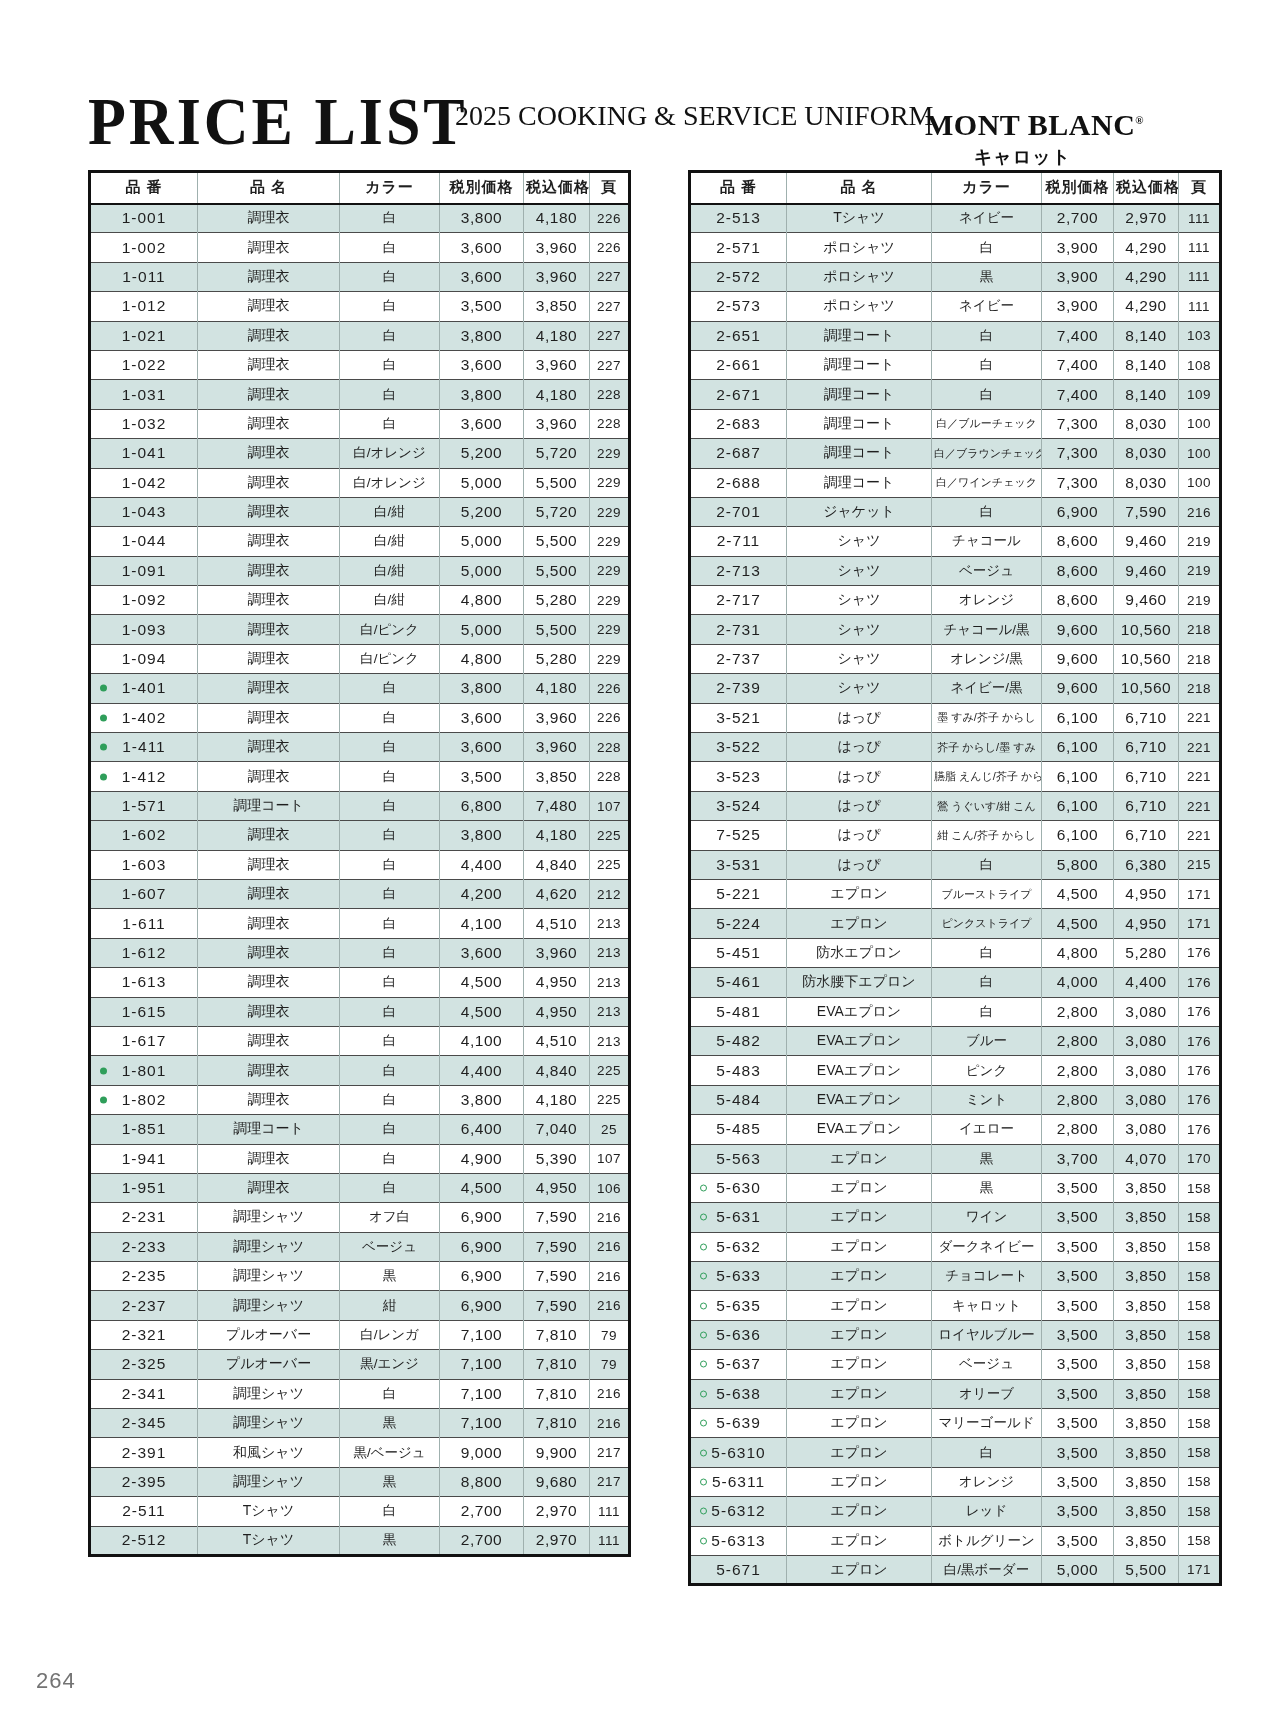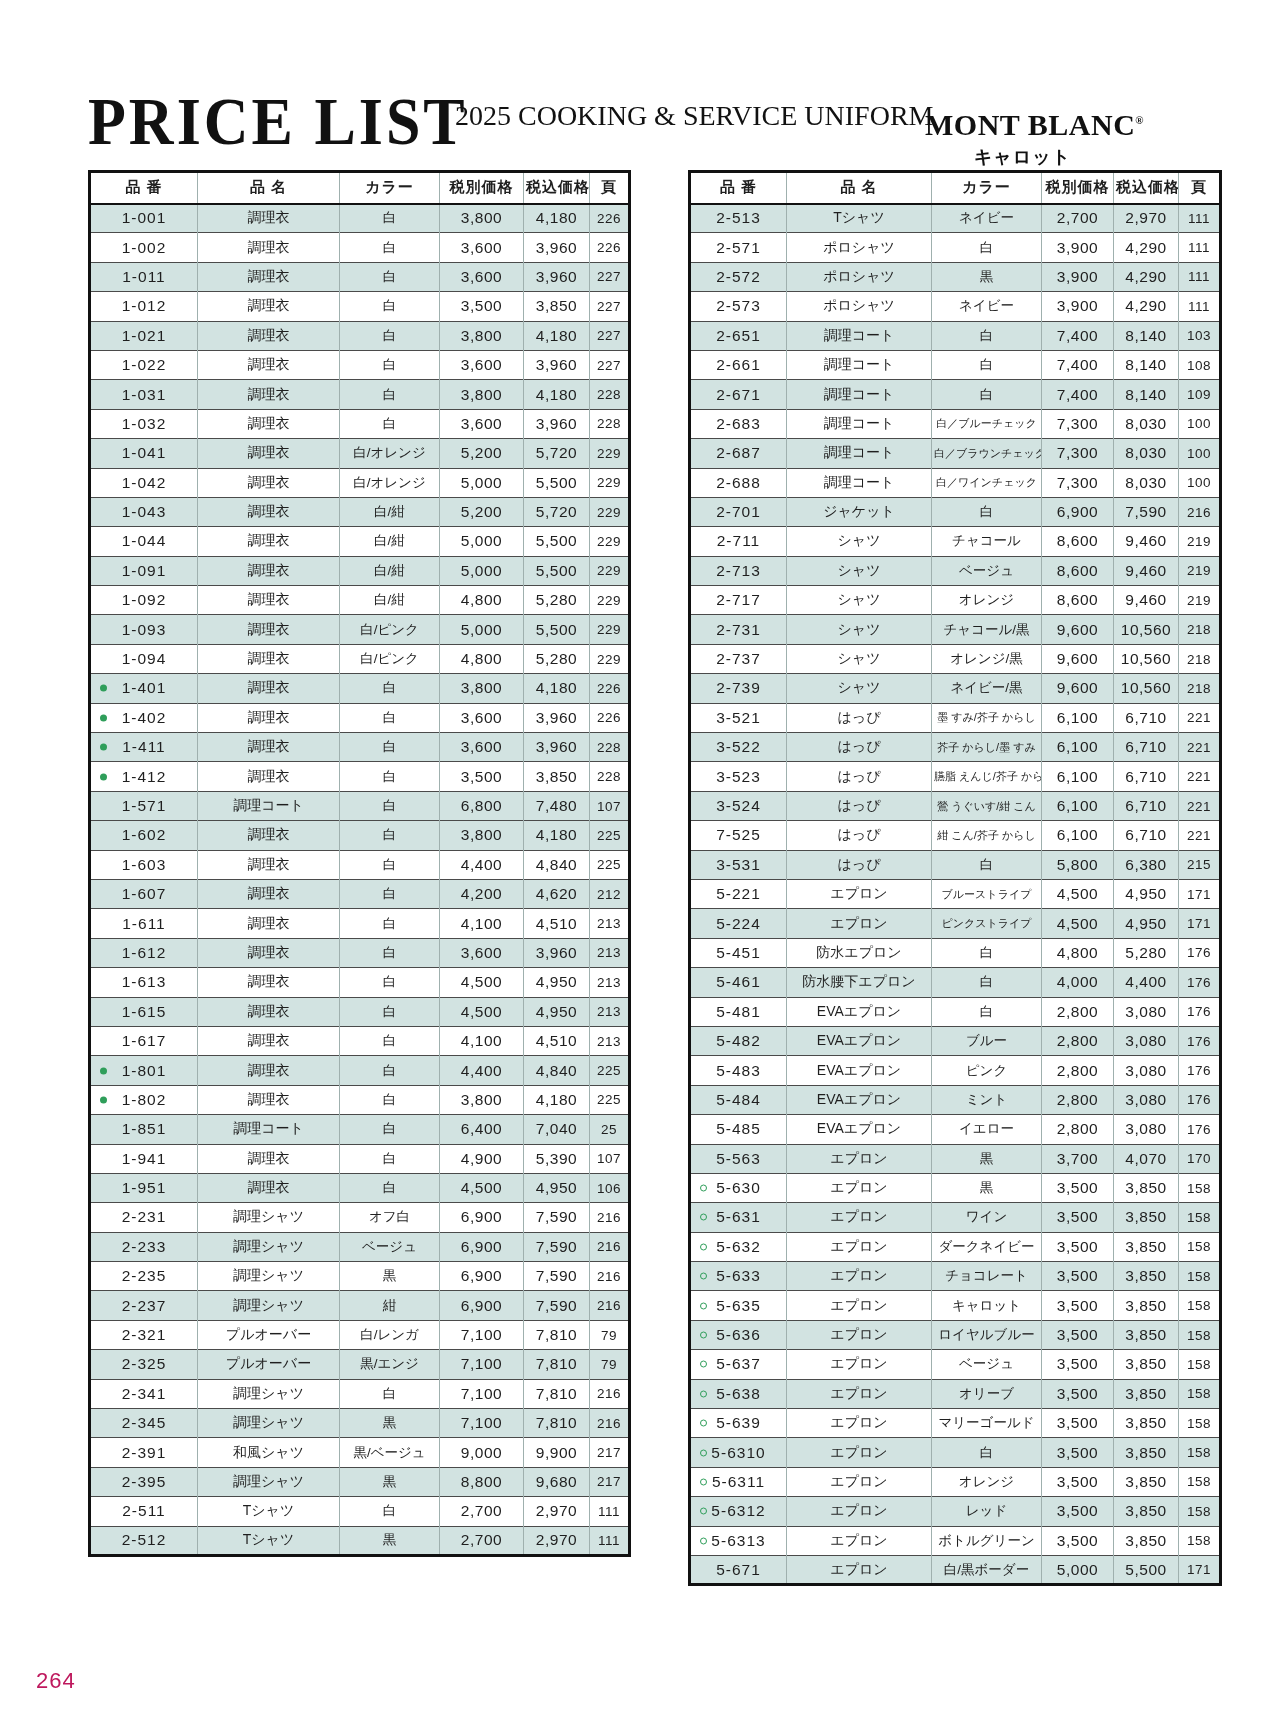--- a/index.html
+++ b/index.html
@@ -66,21 +66,21 @@
 
   .marker {
     position:absolute; left:9px; top:50%; transform:translateY(-50%);
     width:7px; height:7px; border-radius:50%;
   }
   .marker.dot    { background:#2f9e5a; }
   .marker.circle { background:transparent; border:1.5px solid #2f9e5a; }
 
   .page-number {
     position:absolute; left:36px; top:1668px;
-    font-size:22px; color:#be185d; letter-spacing:1px;
+    font-size:22px; color:#737373; letter-spacing:1px;
   }
 </style>
 </head>
 <body>
 
 <div class="page">
 
   <div class="doc-title">PRICE LIST</div>
   <div class="doc-subtitle">2025 COOKING &amp; SERVICE UNIFORM</div>
 

